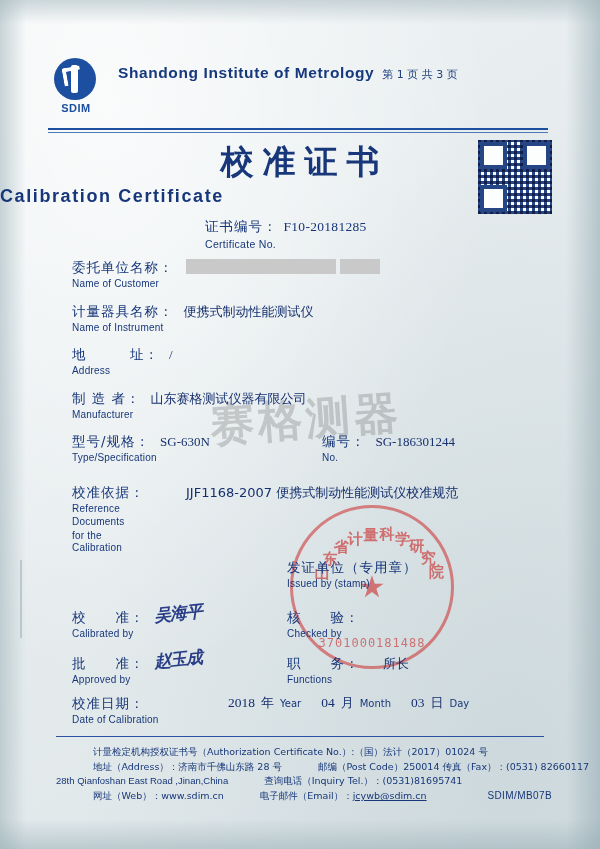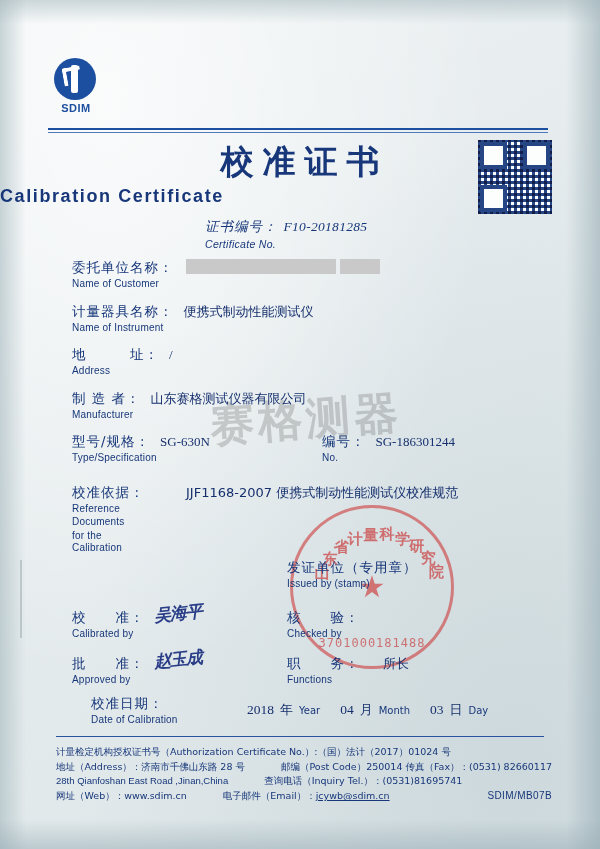--- a/index.html
+++ b/index.html
@@ -230,21 +230,20 @@
     height: 19px;
     border: 4px solid #16387c;
     background: #fff;
   }
 
   
   .certno {
     position: absolute;
     left: 205px;
     top: 218px;
-    font-style: italic;
   }
   .certno-cn {
     font-family: "DejaVu Sans", sans-serif;
     font-size: 13.5px;
     color: #17377a;
     letter-spacing: 1px;
   }
   .certno-cn .val {
     font-family: "Liberation Serif", serif;
     letter-spacing: 0.3px;
@@ -438,22 +437,21 @@
     color: #16306e;
   }
 
   
   .date-row {
     position: absolute;
     left: 72px;
     top: 694px;
     width: 470px;
     display: flex;
-    align-items: center;
-    margin-left: 19px;
+    align-items: flex-start;
   }
   .date-label { width: 100px; }
   .date-parts {
     display: flex;
     align-items: baseline;
     font-family: "DejaVu Sans", sans-serif;
     font-size: 13px;
     color: #16306e;
   }
   .date-parts .num {
@@ -496,39 +494,43 @@
     text-decoration: underline;
   }
   .footer-code {
     position: absolute;
     right: 48px;
     top: 790px;
     font-size: 10px;
     color: #17377a;
     letter-spacing: 0.4px;
   }
-  .footer-cn { font-family: "DejaVu Sans", sans-serif; }
+  .footer-cn { font-family: "DejaVu Sans", sans-serif; margin-left: 37px; }
 </style>
 </head>
 <body>
 
 <div class="page">
   <div class="paper-shade"></div>
   <div class="edge-left"></div>
   <div class="edge-right"></div>
   <div class="edge-top"></div>
   <div class="edge-bottom"></div>
   <div class="fold-line"></div>
 
   <div class="header">
     <div class="logo">
       <div class="logo-circle"></div>
       <div class="logo-text">SDIM</div>
     </div>
     <div class="title-block">
+      <div class="org-en-row">
+        <div class="org-en">Shandong  Institute  of  Metrology</div>
+        <div class="page-num">第 1 页 共 3 页</div>
+      </div>
     </div>
   </div>
   <div class="header-rule"></div>
   <div class="header-rule-thin"></div>
 
   <div class="cert-title-cn">校准证书</div>
   <div class="cert-title-en">Calibration  Certificate</div>
 
   <div class="qr">
     <div class="qr-b"></div>

